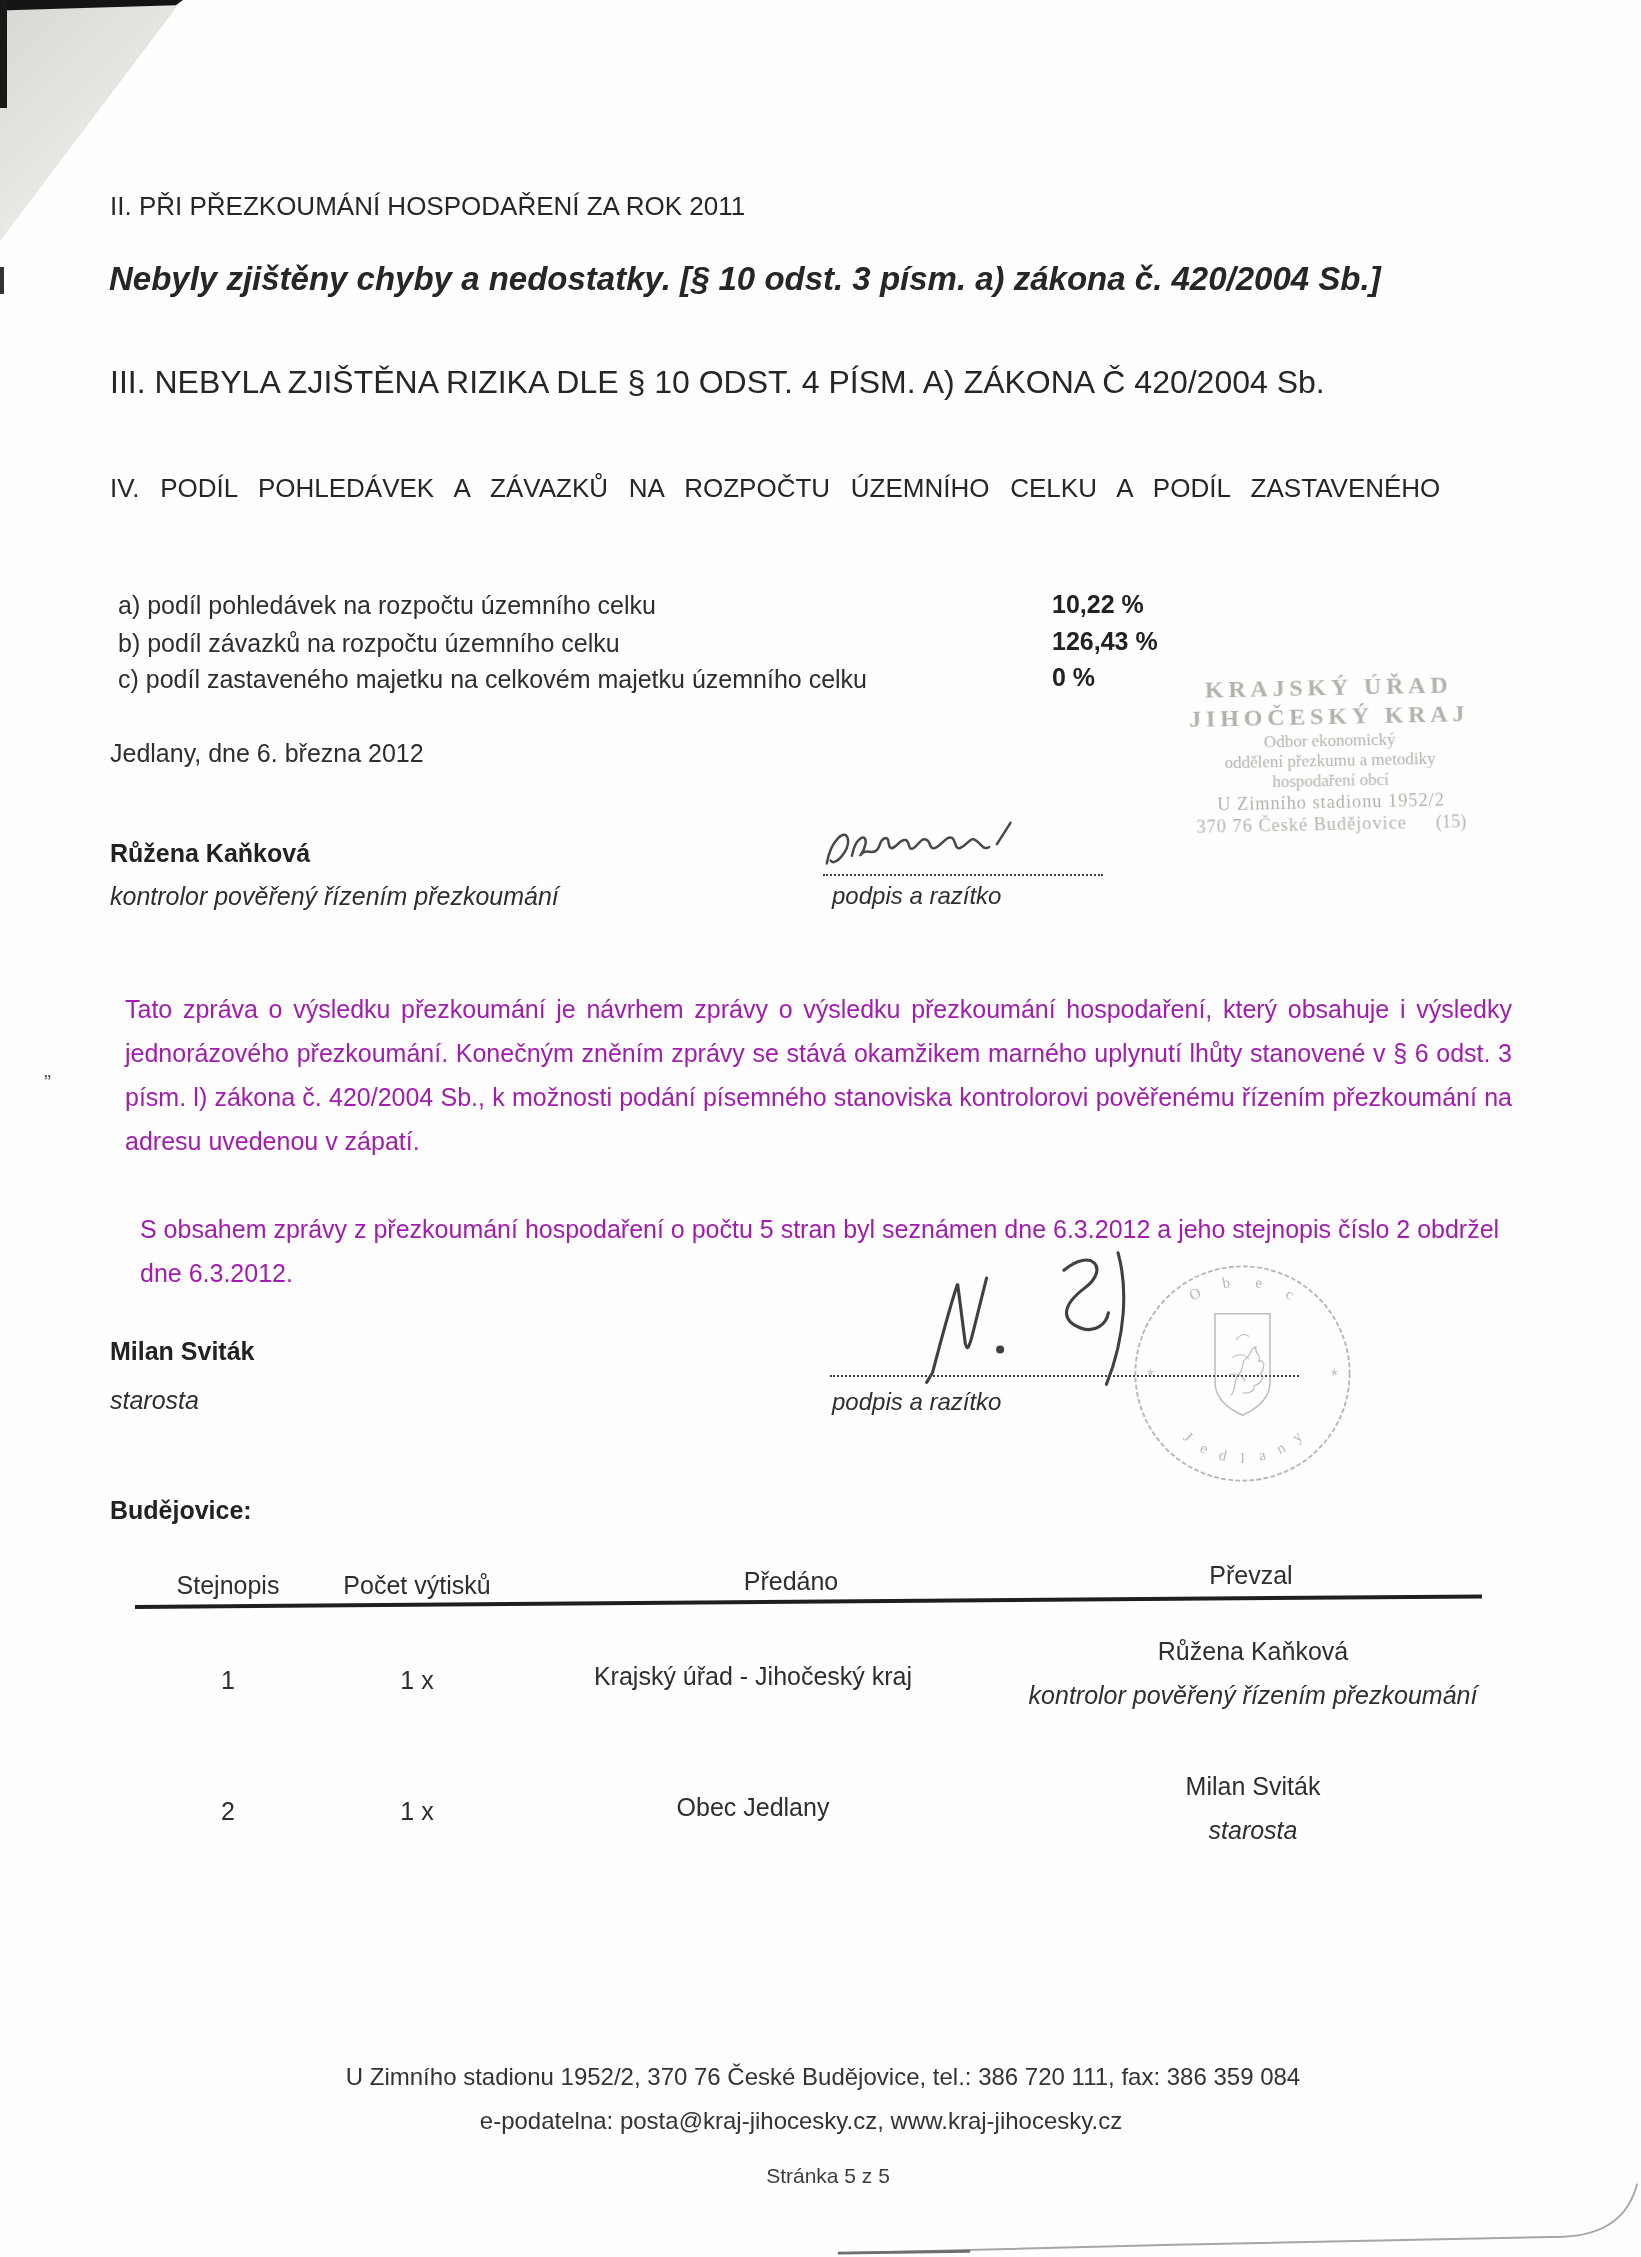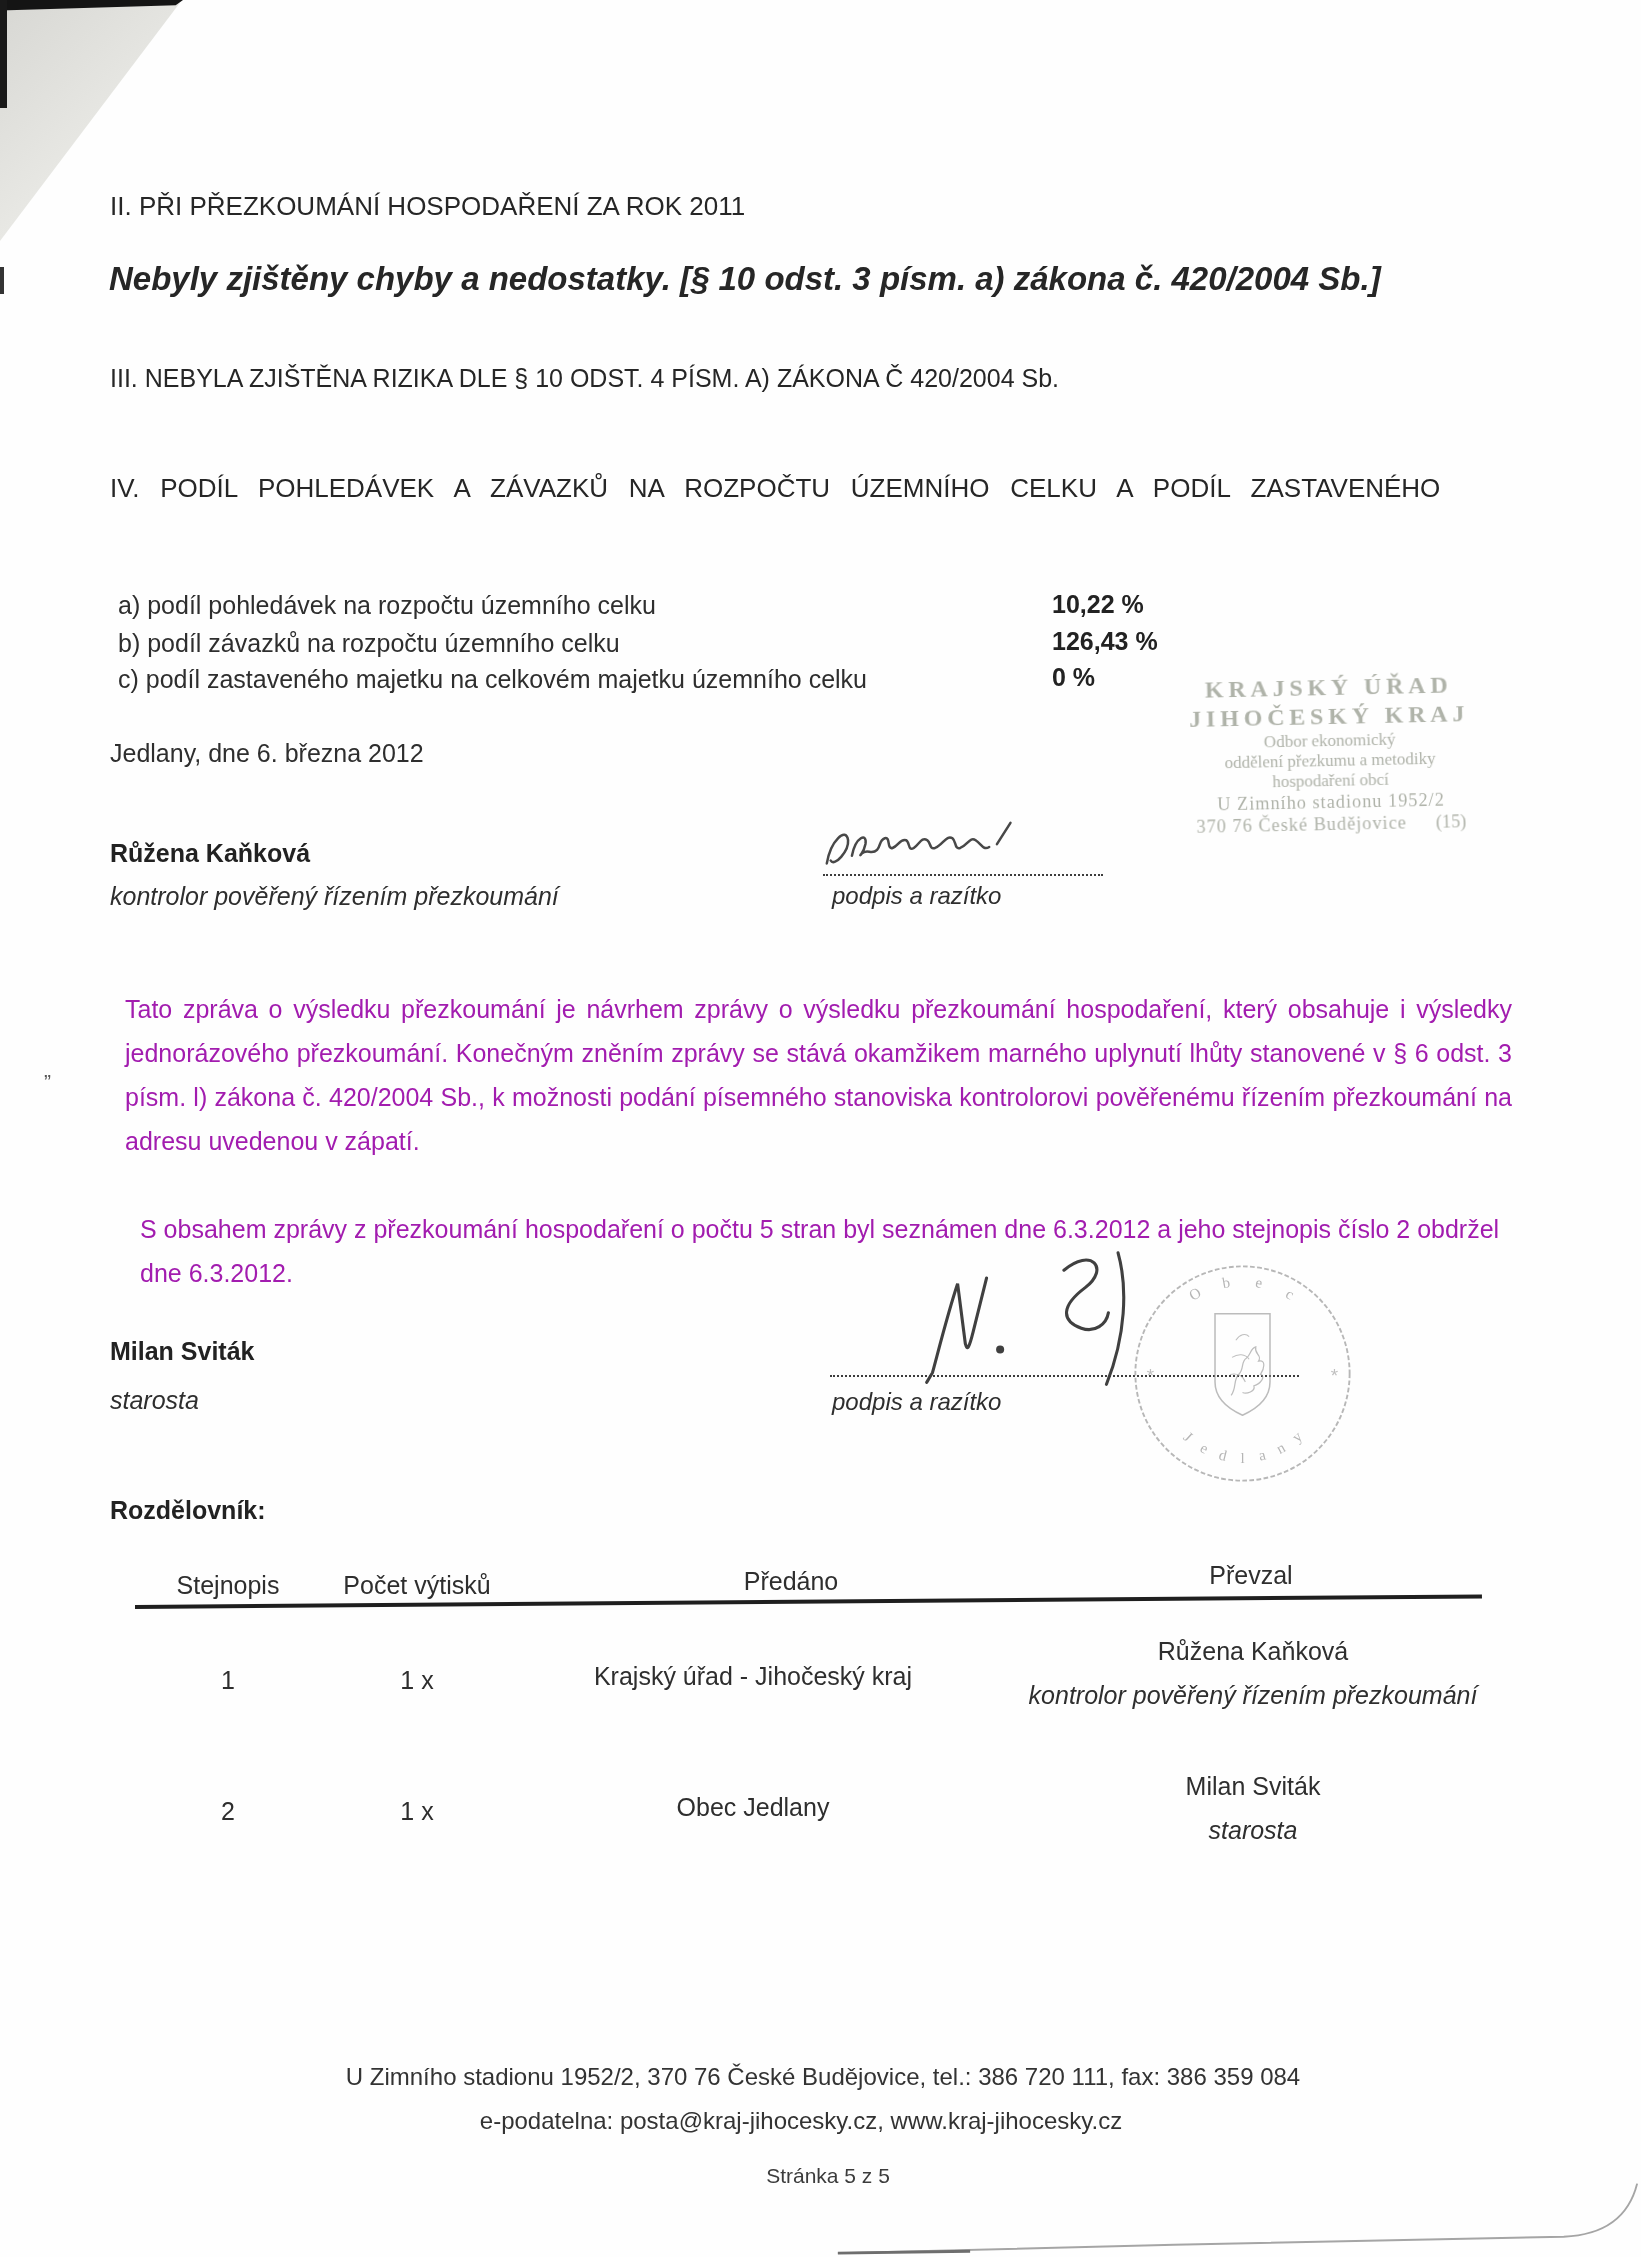--- a/index.html
+++ b/index.html
@@ -44,21 +44,21 @@
 
   <div class="corner-tri"></div>
   <div class="edge-top"></div>
   <div class="edge-left"></div>
   <div class="edge-left2"></div>
   <div class="speck" style="left:44px;top:1058px;">„</div>
 
   <div class="t h" style="left:110px;top:191px;">II. PŘI PŘEZKOUMÁNÍ HOSPODAŘENÍ ZA ROK 2011</div>
   <div class="t h b i" style="left:109px;top:259px;font-size:33px;">Nebyly zjištěny chyby a nedostatky. [§ 10 odst. 3 písm. a) zákona č. 420/2004 Sb.]</div>
 
-  <div class="t h" style="left:110px;top:363px;font-size:25px;">III. NEBYLA ZJIŠTĚNA RIZIKA DLE § 10 ODST. 4 PÍSM. A) ZÁKONA Č  420/2004 Sb.</div>
+  <div class="t h" style="left:110px;top:363px;font-size:32px;">III. NEBYLA ZJIŠTĚNA RIZIKA DLE § 10 ODST. 4 PÍSM. A) ZÁKONA Č  420/2004 Sb.</div>
 
   <div class="t h" style="left:110px;top:473px;word-spacing:13.5px;">IV. PODÍL POHLEDÁVEK A ZÁVAZKŮ NA ROZPOČTU ÚZEMNÍHO CELKU A PODÍL ZASTAVENÉHO</div>
 
   <div class="t" style="left:118px;top:590px;">a) podíl pohledávek na rozpočtu územního celku</div>
   <div class="t b" style="left:1052px;top:589px;color:#222;">10,22 %</div>
   <div class="t" style="left:118px;top:628px;">b) podíl závazků na rozpočtu územního celku</div>
   <div class="t b" style="left:1052px;top:626px;color:#222;">126,43 %</div>
   <div class="t" style="left:118px;top:664px;">c) podíl zastaveného majetku na celkovém majetku územního celku</div>
   <div class="t b" style="left:1052px;top:662px;color:#222;">0 %</div>
 
@@ -124,21 +124,21 @@
           <text class="stamp-letter" transform="translate(125.0,219.0) rotate(0.0)">l</text>
           <text class="stamp-letter" transform="translate(147.0,216.3) rotate(-14.0)">a</text>
           <text class="stamp-letter" transform="translate(167.7,208.3) rotate(-28.0)">n</text>
           <text class="stamp-letter" transform="translate(185.9,195.6) rotate(-42.0)">y</text>
         </g>
       <text id="rs-left" class="stamp-mark" x="28" y="134">*</text>
       <text id="rs-right" class="stamp-mark" x="222" y="134">*</text>
     </g>
   </svg>
 
-  <div class="t b" style="left:110px;top:1495px;color:#222;">Rozdělovník:</div>
+  <div class="t b" style="left:110px;top:1495px;color:#222;">Budějovice:</div>
 
   <div class="t c" style="left:228px;top:1570px;">Stejnopis</div>
   <div class="t c" style="left:417px;top:1570px;">Počet výtisků</div>
   <div class="t c" style="left:753px;top:1566px;margin-left:38px;">Předáno</div>
   <div class="t c" style="left:1251px;top:1560px;">Převzal</div>
   <div class="rule" style="left:135px;top:1605px;width:1347px;height:3.9px;transform:rotate(-0.45deg);transform-origin:left center;"></div>
 
   <div class="t c" style="left:228px;top:1665px;">1</div>
   <div class="t c" style="left:417px;top:1665px;">1 x</div>
   <div class="t c" style="left:753px;top:1661px;">Krajský úřad - Jihočeský kraj</div>

